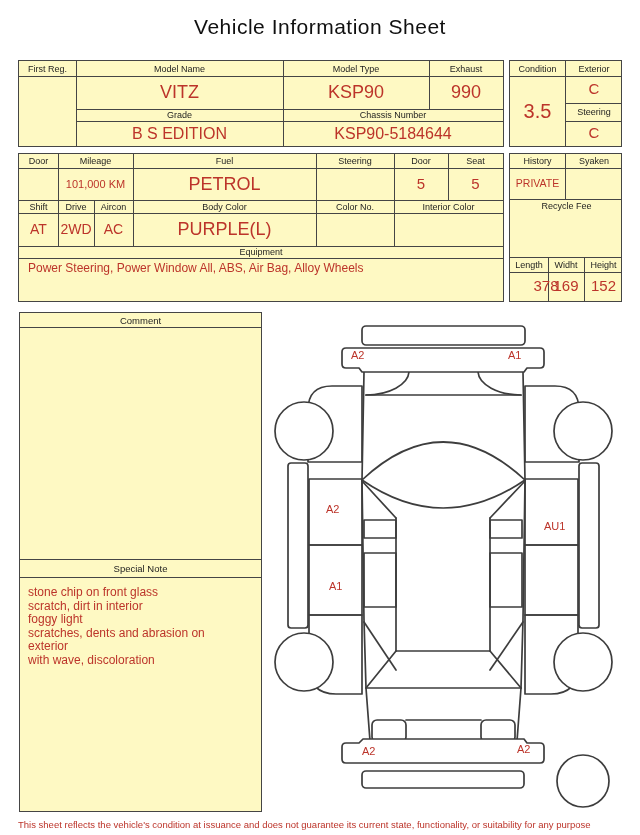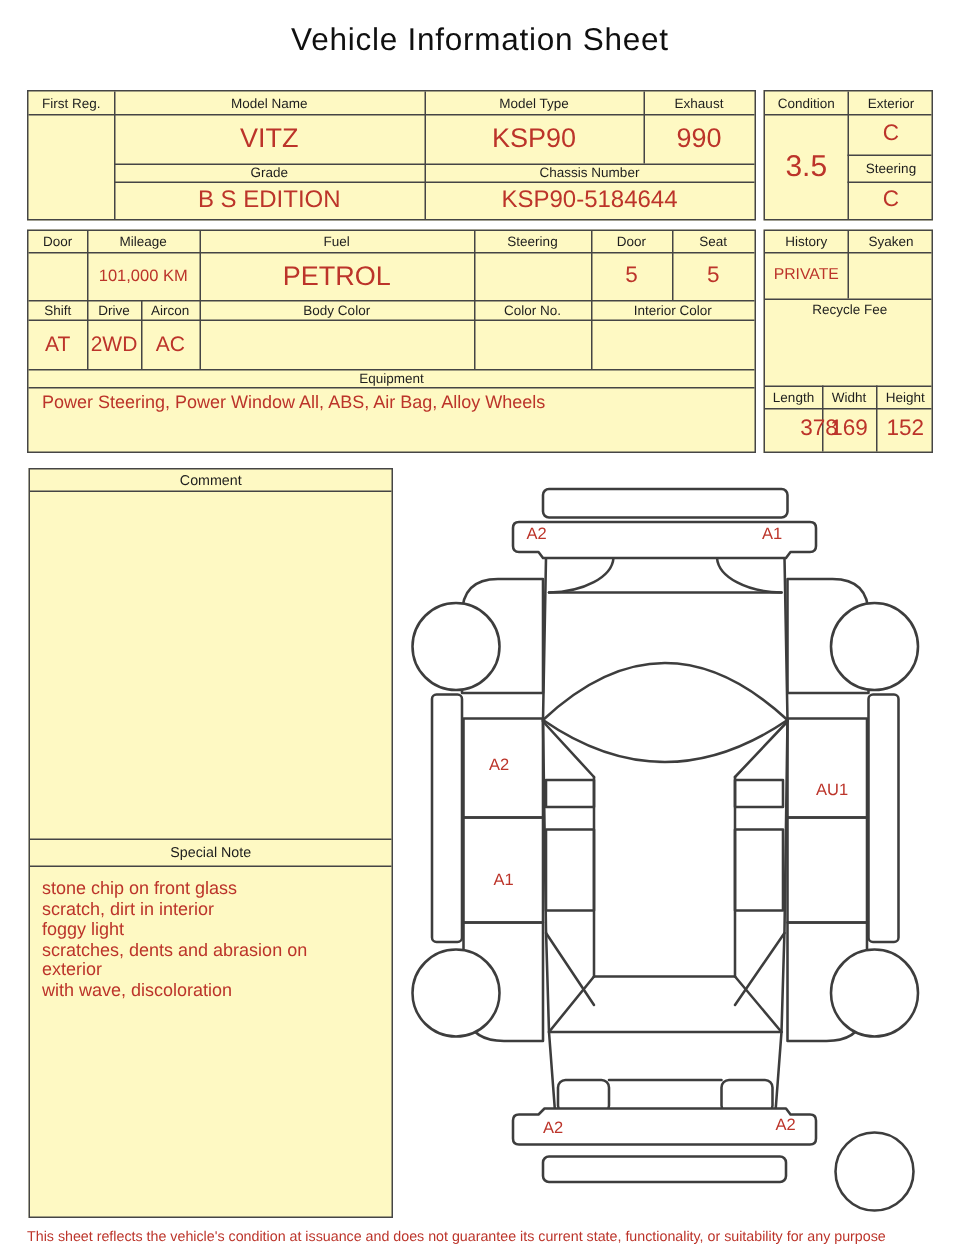--- a/index.html
+++ b/index.html
@@ -82,20 +82,21 @@
   <div class="v" style="left:429px;top:14px;width:55px;height:32px;font-size:15px">5</div>
   <div class="h" style="left:0;top:46px;width:39px;height:13px">Shift</div>
   <div class="h" style="left:39px;top:46px;width:36px;height:13px">Drive</div>
   <div class="h" style="left:75px;top:46px;width:39px;height:13px">Aircon</div>
   <div class="h" style="left:114px;top:46px;width:183px;height:13px">Body Color</div>
   <div class="h" style="left:297px;top:46px;width:78px;height:13px">Color No.</div>
   <div class="h" style="left:375px;top:46px;width:109px;height:13px">Interior Color</div>
   <div class="v" style="left:0;top:59px;width:39px;height:33px">AT</div>
   <div class="v" style="left:39px;top:59px;width:36px;height:33px">2WD</div>
   <div class="v" style="left:75px;top:59px;width:39px;height:33px">AC</div>
+  <div class="v" style="left:114px;top:59px;width:183px;height:33px;font-size:18px">PURPLE(L)</div>
   <div class="v" style="left:297px;top:59px;width:78px;height:33px"></div>
   <div class="v" style="left:375px;top:59px;width:109px;height:33px"></div>
   <div class="h" style="left:0;top:92px;width:484px;height:12px">Equipment</div>
   <div class="v topleft" style="left:0;top:104px;width:484px;height:43px;font-size:12px">Power Steering, Power Window  All, ABS, Air Bag, Alloy Wheels</div>
 </div>
 
 <div class="box" style="left:509px;top:153px;width:113px;height:149px">
   <i class="hl" style="top:14px;width:111px"></i>
   <i class="vl" style="left:55px;height:45px"></i>
   <i class="hl" style="top:45px;width:111px"></i>

